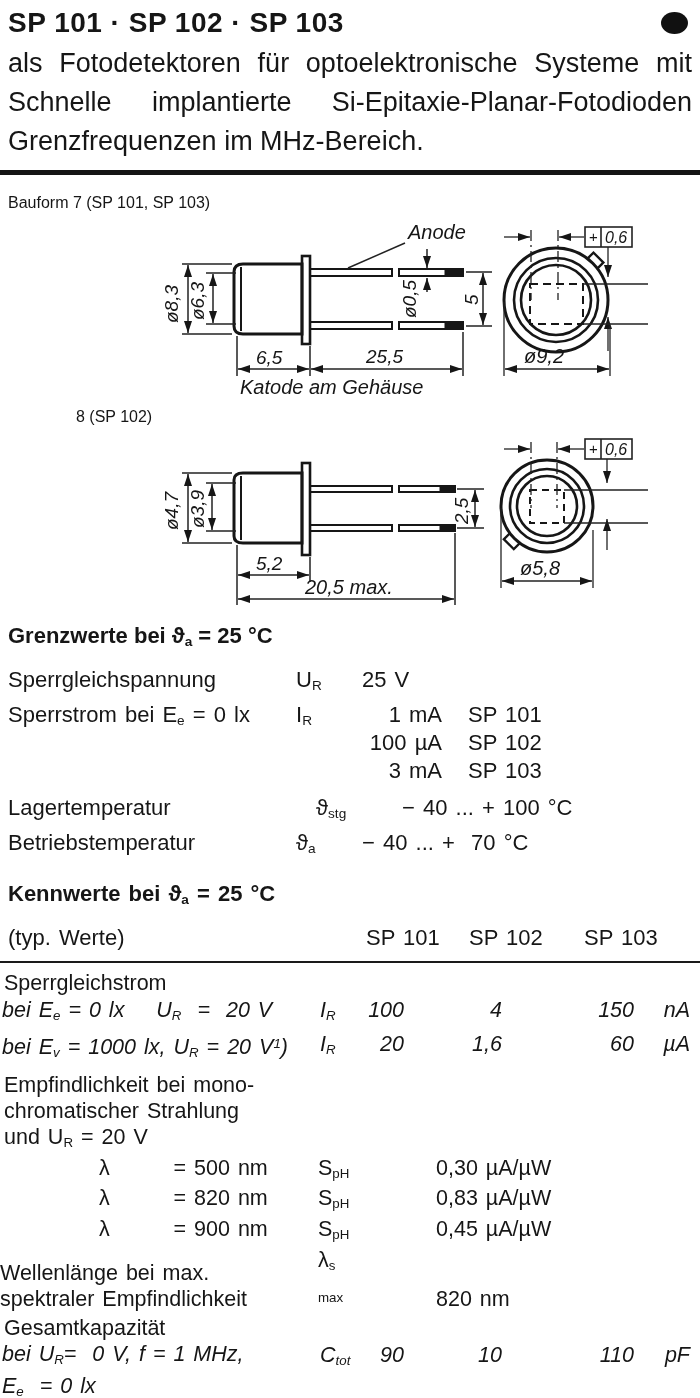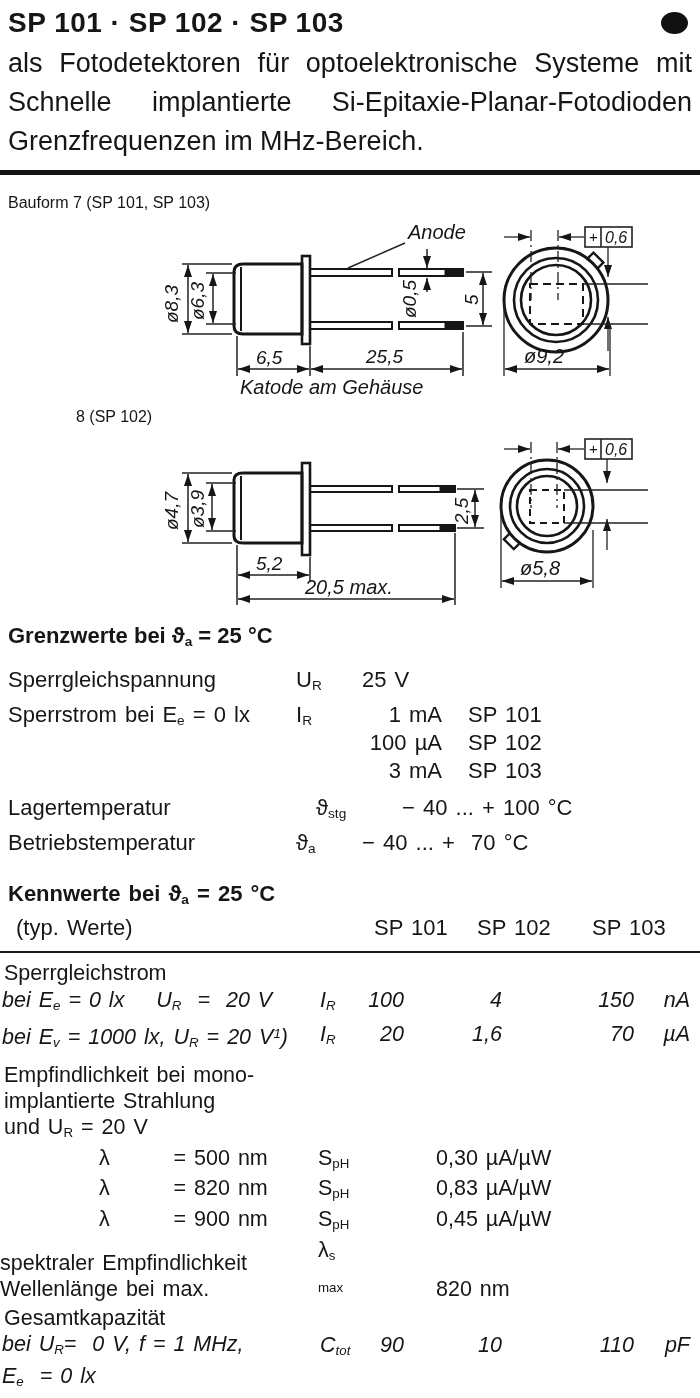--- a/index.html
+++ b/index.html
@@ -32,21 +32,21 @@
   .gw-head { margin-top:12px; }
   .kw-head { margin-top:16px; }
 
   .gw-row { display:grid; grid-template-columns:288px 66px auto; padding-left:8px; font-size:22px; line-height:28px; word-spacing:2px; }
   .gw-r1 { margin-top:10px; }
   .gw-r3 { margin-top:8px; line-height:29px;gap:20px; }
   .gw-vline .gw-val { display:inline-block; width:80px; text-align:right; }
   .gw-vline .gw-typ { margin-left:26px; }
   .pre { white-space:pre; }
 
-  .kw-header { display:grid; grid-template-columns:358px 103px 115px auto; padding-left:16px; font-size:22px; line-height:28px; }
+  .kw-header { display:grid; grid-template-columns:358px 103px 115px auto; padding-left:8px; margin-top:10px; font-size:22px; line-height:28px; }
   .rule-thin { margin-top:9px; height:2px; background:#1a1a1a; }
 
   .kw { font-size:21.5px; line-height:26px; word-spacing:2px; }
   .kw-group { padding-left:4px; margin-top:7px; }
   .kw-row { display:grid; grid-template-columns:300px 58px 44px 98px 132px auto; padding-left:2px; align-items:start; line-height:28px;font-style:italic; }
   .kw-row .sym { padding-left:18px; }
   .kw-row .num { text-align:right; }
   .kw-row .unit { text-align:right; padding-right:10px; }
   .kw-srow { display:grid; grid-template-columns:300px 58px auto; padding-left:0; line-height:25px; }
   .kw-srow .sym { padding-left:18px; }
@@ -272,27 +272,27 @@
     <span class="num">4</span>
     <span class="num">150</span>
     <span class="unit">nA</span>
   </div>
 
   <div class="kw-row">
     <span>bei E<sub>v</sub> = 1000 lx, U<sub>R</sub> = 20 V<sup>1</sup>)</span>
     <span class="sym">I<sub>R</sub></span>
     <span class="num">20</span>
     <span class="num">1,6</span>
-    <span class="num">70</span>
+    <span class="num">60</span>
     <span class="unit">µA</span>
   </div>
 
   <div class="kw-group multiline" style="margin-top:4px">
     <div>Empfindlichkeit bei mono-</div>
-    <div>implantierte Strahlung</div>
+    <div>chromatischer Strahlung</div>
     <div>und U<sub>R</sub> = 20 V</div>
   </div>
 
   <div class="kw-srow">
     <span class="sens-label">λ&nbsp;&nbsp;&nbsp;&nbsp;&nbsp;&nbsp;&nbsp;&nbsp;= 500 nm</span>
     <span class="sym">S<sub>pH</sub></span>
     <span class="val">0,30 µA/µW</span>
   </div>
   <div class="kw-srow">
     <span class="sens-label">λ&nbsp;&nbsp;&nbsp;&nbsp;&nbsp;&nbsp;&nbsp;&nbsp;= 820 nm</span>
@@ -300,22 +300,22 @@
     <span class="val">0,83 µA/µW</span>
   </div>
   <div class="kw-srow">
     <span class="sens-label">λ&nbsp;&nbsp;&nbsp;&nbsp;&nbsp;&nbsp;&nbsp;&nbsp;= 900 nm</span>
     <span class="sym">S<sub>pH</sub></span>
     <span class="val">0,45 µA/µW</span>
   </div>
 
   <div class="kw-srow bottom">
     <span class="multiline">
+      <div>Wellenlänge bei max.</div>
       <div>spektraler Empfindlichkeit</div>
-      <div>Wellenlänge bei max.</div>
     </span>
     <span class="sym">λ<sub>s max</sub></span>
     <span class="val">820 nm</span>
   </div>
 
   <div class="kw-group" style="margin-top:3px">Gesamtkapazität</div>
 
   <div class="kw-row">
     <span class="multiline">
       <div>bei U<sub>R</sub>=&nbsp;&nbsp;0 V, f = 1 MHz,</div>

